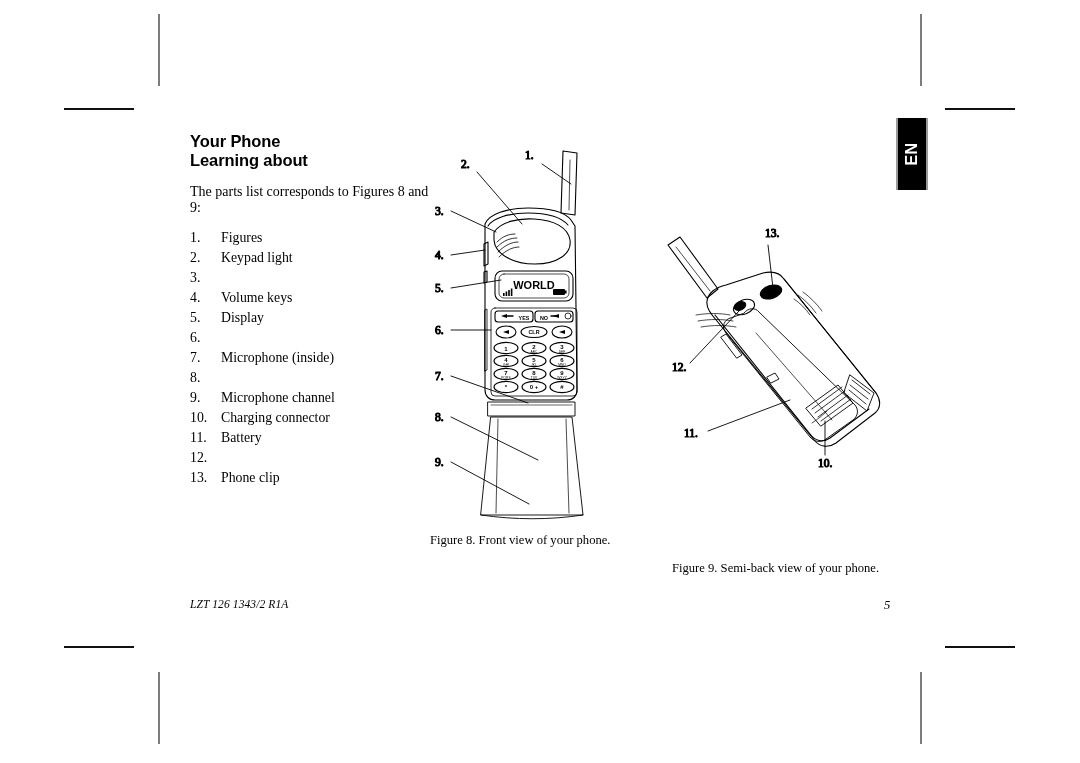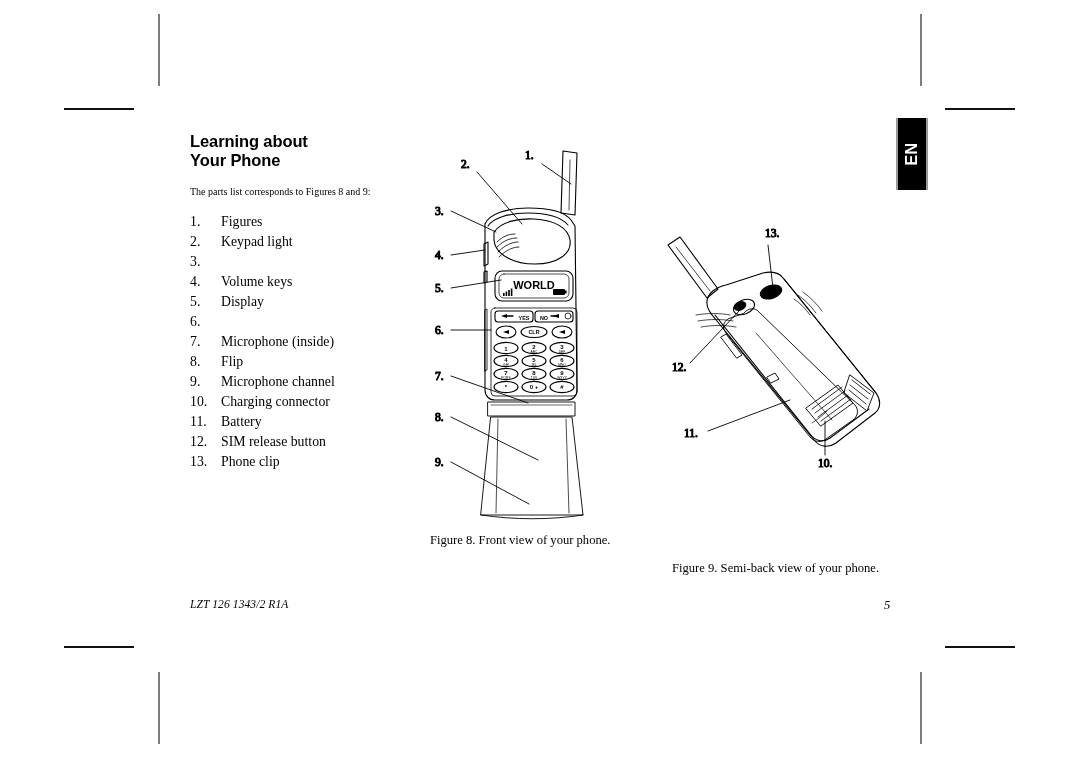--- a/index.html
+++ b/index.html
@@ -71,21 +71,21 @@
   #page-title {
     font-family: "Liberation Sans", sans-serif;
     font-weight: bold;
     font-size: 16.5px;
     line-height: 19px;
     margin: 0 0 14px 0;
     letter-spacing: -0.1px;
   }
   #page-title .ttl-line { display: block; }
   #intro {
-    font-size: 10px;
+    font-size: 14px;
     line-height: 16px;
     margin: 0 0 12px 0;
   }
   #parts-list {
     list-style: none;
     margin: 0;
     padding: 0;
   }
   #parts-list li {
     display: flex;
@@ -148,22 +148,22 @@
   <div class="crop-h tr"></div>
   <div class="crop-h bl"></div>
   <div class="crop-h br"></div>
 
   <div id="lang-tab">
     <span class="lang-text">EN</span>
   </div>
 
   <div id="text-col">
     <h1 id="page-title">
+      <span class="ttl-line">Your Phone</span>
       <span class="ttl-line">Learning about</span>
-      <span class="ttl-line">Your Phone</span>
     </h1>
     <p id="intro">The parts list corresponds to Figures 8 and 9:</p>
     <ol id="parts-list">
         <li>
           <span class="num">1.</span>
           <span class="lbl">Figures</span>
         </li>
         <li>
           <span class="num">2.</span>
           <span class="lbl">Keypad light</span>
@@ -181,37 +181,35 @@
         </li>
         <li>
           <span class="num">6.</span>
         </li>
         <li>
           <span class="num">7.</span>
           <span class="lbl">Microphone (inside)</span>
         </li>
         <li>
           <span class="num">8.</span>
-          <span class="lbl">Flip</span>
         </li>
         <li>
           <span class="num">9.</span>
           <span class="lbl">Microphone channel</span>
         </li>
         <li>
           <span class="num">10.</span>
           <span class="lbl">Charging connector</span>
         </li>
         <li>
           <span class="num">11.</span>
           <span class="lbl">Battery</span>
         </li>
         <li>
           <span class="num">12.</span>
-          <span class="lbl">SIM release button</span>
         </li>
         <li>
           <span class="num">13.</span>
           <span class="lbl">Phone clip</span>
         </li>
       </ol>
   </div>
 
   <div class="figure" id="figure-front">
     <svg width="225" height="400" viewBox="0 0 225 400" fill="none" stroke="#000" stroke-width="1.1" stroke-linecap="round" stroke-linejoin="round">

